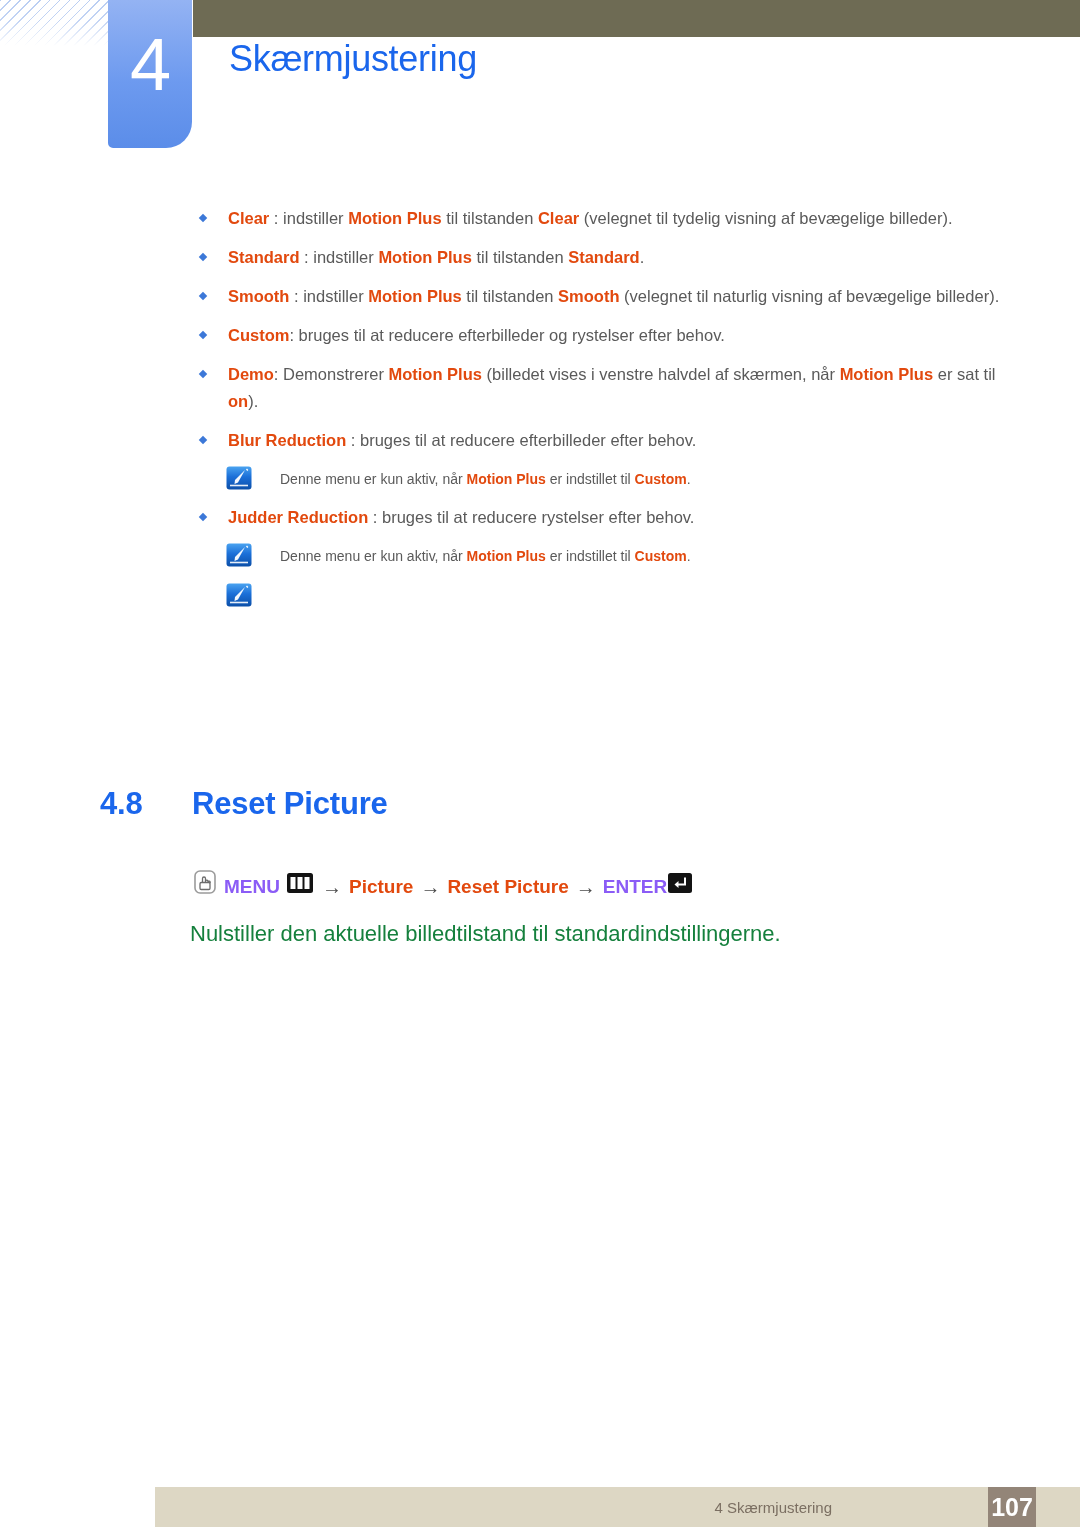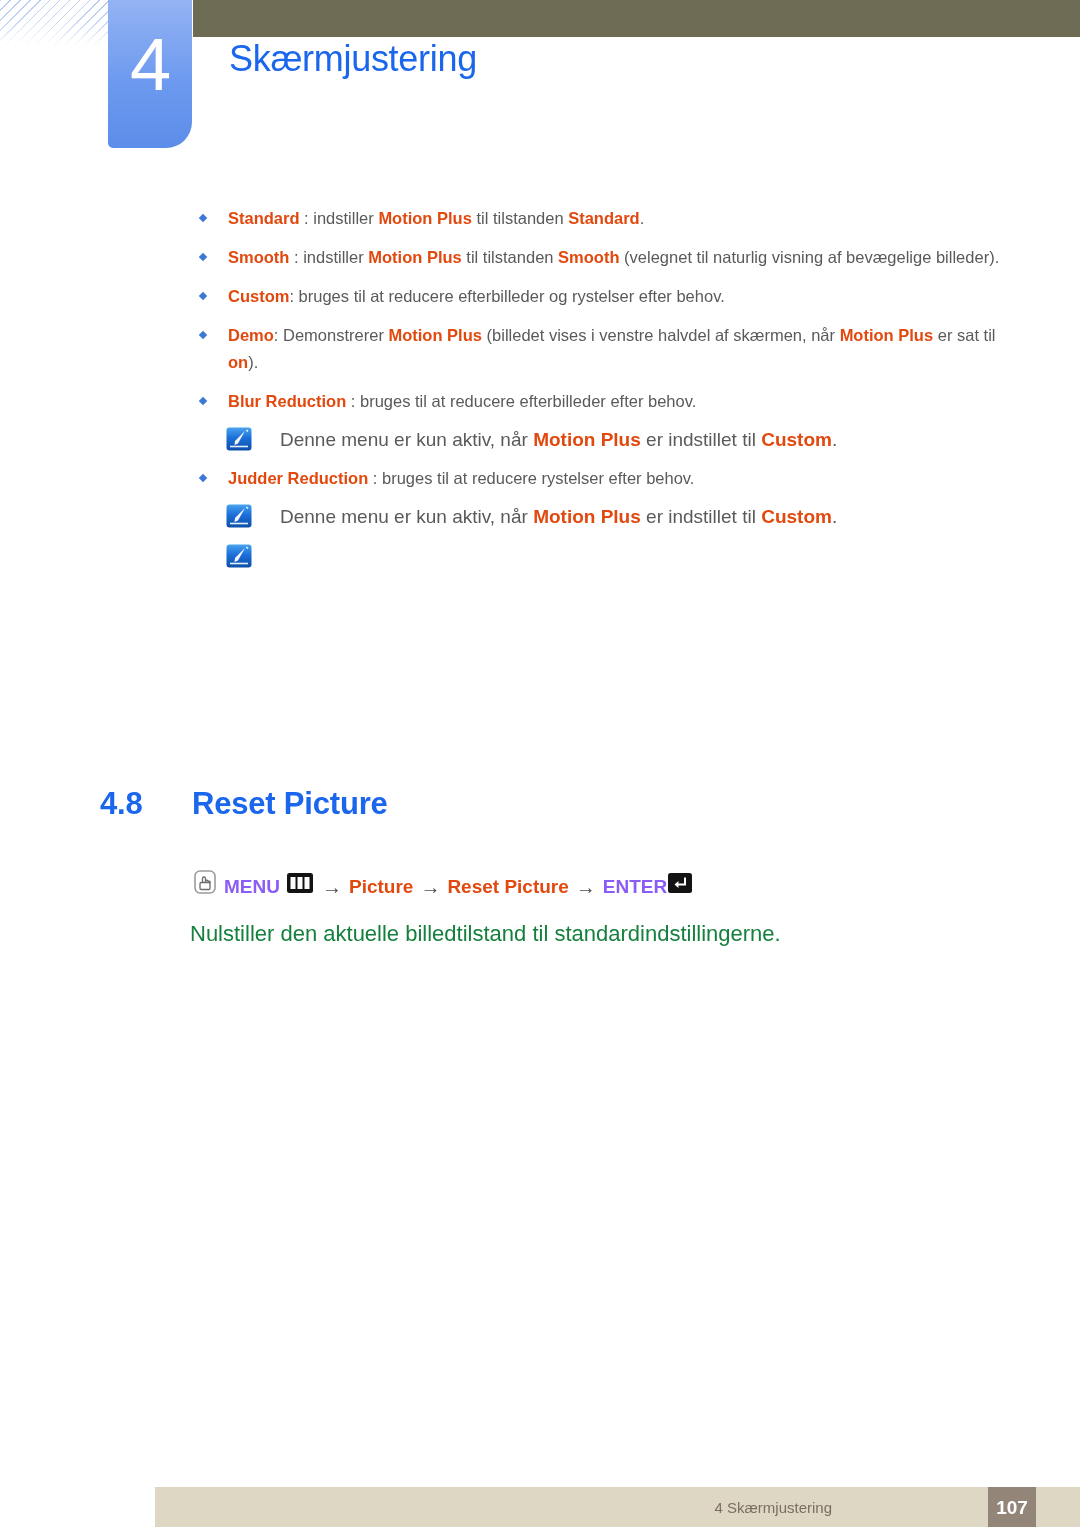--- a/index.html
+++ b/index.html
@@ -96,21 +96,21 @@
     background: #3c78d8;
     transform: rotate(45deg);
   }
 
   .note-row {
     position: relative;
     padding-left: 280px;
     padding-right: 60px;
     margin-top: 12px;
     margin-bottom: 12px;
-    font-size: 19px;
+    font-size: 14px;
     line-height: 26px;
   }
   .note-icon {
     position: absolute;
     left: 226px;
     top: 0px;
     width: 26px;
     height: 24px;
   }
   .note-icon svg { display: block; }
@@ -216,21 +216,21 @@
     width: 48px;
     height: 40px;
     background: #938578;
   }
   .footer-pagenum {
     position: absolute;
     left: 988px;
     top: 1492px;
     width: 48px;
     text-align: center;
-    font-size: 19px;
+    font-size: 25px;
     line-height: 31px;
     color: #ffffff;
     font-weight: bold;
   }
 
   .o { color: #e2490e; font-weight: bold; }
   .t { color: #5a5a5a; }
 </style>
 </head>
 <body>
@@ -239,20 +239,21 @@
   <div class="hatch"></div>
   <div class="olive-bar"></div>
   <div class="chap-tab"></div>
   <div class="chap-num">4</div>
   <div class="chap-title">Skærmjustering</div>
 </div>
 
 <div class="content">
 
   <div id="bullet-list">
+      <div class="bullet-row"><span class="bullet-dot"></span><span class="o">Clear</span><span class="t"> : indstiller </span><span class="o">Motion Plus</span><span class="t"> til tilstanden </span><span class="o">Clear</span><span class="t"> (velegnet til tydelig visning af bevægelige billeder).</span></div>
       <div class="bullet-row"><span class="bullet-dot"></span><span class="o">Standard</span><span class="t"> : indstiller </span><span class="o">Motion Plus</span><span class="t"> til tilstanden </span><span class="o">Standard</span><span class="t">.</span></div>
       <div class="bullet-row"><span class="bullet-dot"></span><span class="o">Smooth</span><span class="t"> : indstiller </span><span class="o">Motion Plus</span><span class="t"> til tilstanden </span><span class="o">Smooth</span><span class="t"> (velegnet til naturlig visning af bevægelige billeder).</span></div>
       <div class="bullet-row"><span class="bullet-dot"></span><span class="o">Custom</span><span class="t">: bruges til at reducere efterbilleder og rystelser efter behov.</span></div>
       <div class="bullet-row"><span class="bullet-dot"></span><span class="o">Demo</span><span class="t">: Demonstrerer </span><span class="o">Motion Plus</span><span class="t"> (billedet vises i venstre halvdel af skærmen, når </span><span class="o">Motion Plus</span><span class="t"> er sat til </span><span class="o">on</span><span class="t">).</span></div>
       <div class="bullet-row"><span class="bullet-dot"></span><span class="o">Blur Reduction</span><span class="t"> : bruges til at reducere efterbilleder efter behov.</span></div>
     </div>
 
   <div class="note-row">
     <span class="note-icon">
       <svg width="26" height="24" viewBox="0 0 26 24">

